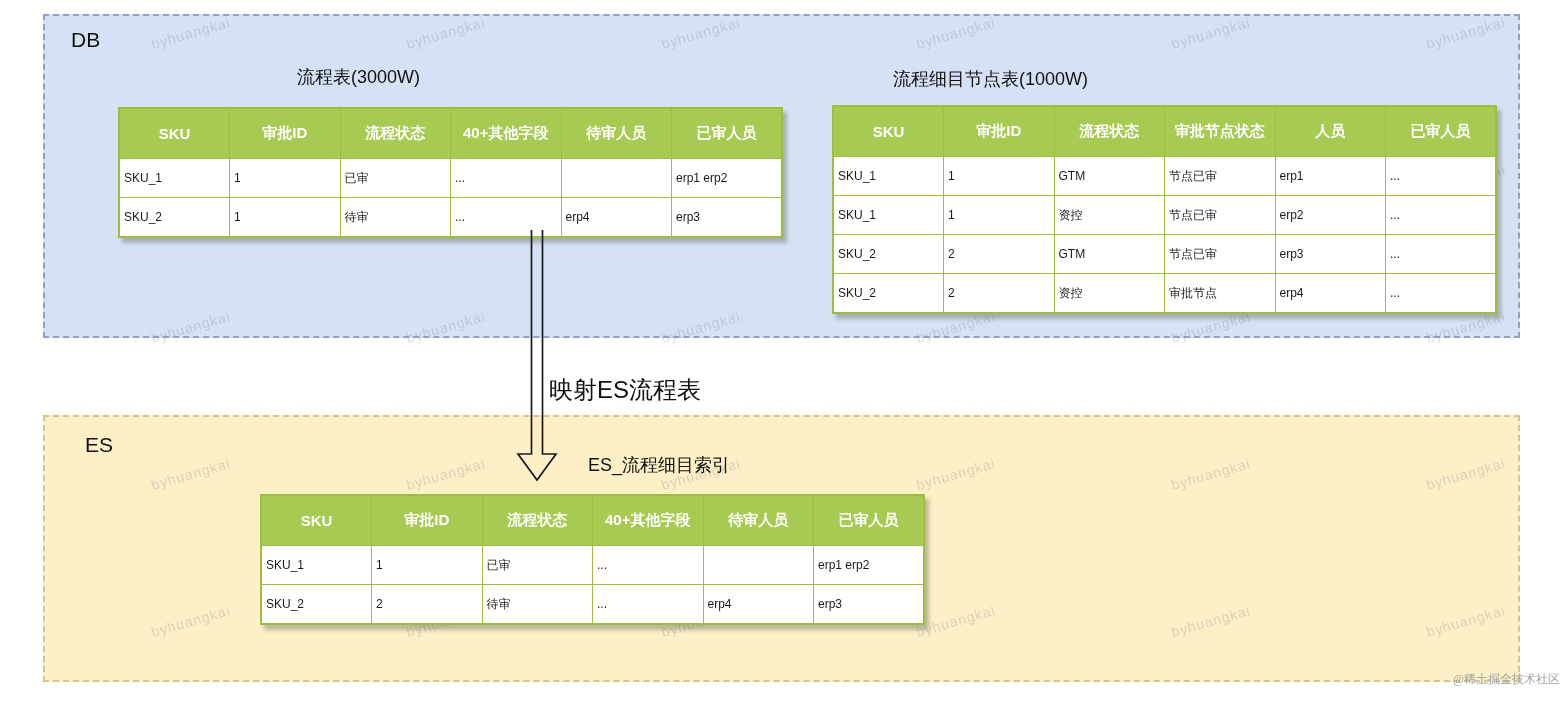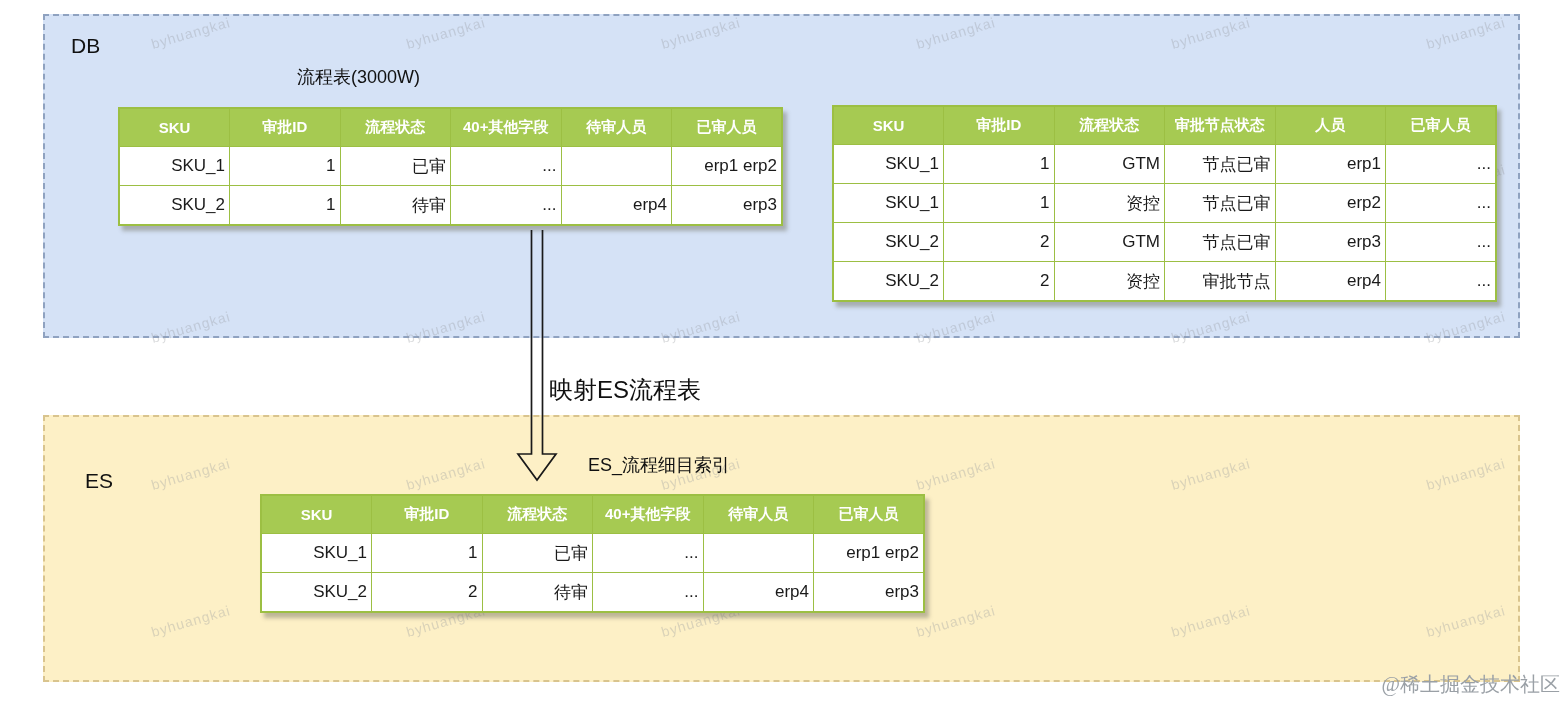--- a/index.html
+++ b/index.html
@@ -25,65 +25,65 @@
     left:43px;top:14px;width:1477px;height:324px;
     background:var(--db-box-bg);
     border:2px dashed var(--db-box-border);
   }
   .es-box{
     left:43px;top:415px;width:1477px;height:267px;
     background:var(--es-box-bg);
     border:2px dashed var(--es-box-border);
   }
   .box-label{
-    position:absolute;left:26px;top:18px;
+    position:absolute;left:26px;top:12px;
     font-size:21px;color:#111;
   }
   .tbl-title{
     position:absolute;font-size:18px;color:#111;white-space:nowrap;z-index:4;
   }
   .t1{left:281px;top:65px;margin-left:16px;}
   .t2{left:893px;top:67px;}
   .t3{left:588px;top:453px;}
   table.gtable{
     position:absolute;z-index:3;
     border-collapse:collapse;table-layout:fixed;
     width:665px;background:#ffffff;
     border:2px solid var(--table-border);
     box-shadow:4px 5px 4px rgba(110,110,95,0.45);
   }
   table.gtable th{
     background:var(--table-header-bg);color:var(--header-text);
     font-size:15px;font-weight:bold;height:37px;
     border:1px solid var(--table-border);
-    text-align:center;vertical-align:middle;padding:0 4px;margin-left:8px;
+    text-align:center;vertical-align:middle;padding:6px 4px;margin-left:8px;
   }
   table.gtable td{
-    background:#ffffff;font-size:17px;height:38px;
+    background:#ffffff;font-size:12px;height:38px;
     border:1px solid var(--table-border);
-    text-align:right;vertical-align:middle;padding:0 4px;
+    text-align:left;vertical-align:middle;padding:0 4px;
   }
   .tb1{left:118px;top:107px;}
   .tb2{left:832px;top:105px;}
   .tb3{left:260px;top:494px;}
   .arrow-svg{position:absolute;left:510px;top:226px;z-index:5;}
   .arrow-svg path{fill:none;stroke:var(--arrow-stroke);stroke-width:1.7;stroke-linejoin:miter;}
   .arrow-label{
     position:absolute;left:549px;top:374px;
     font-size:24px;color:#111;white-space:nowrap;z-index:6;
   }
   .watermark-layer{position:absolute;left:0;top:0;width:100%;height:100%;z-index:2;pointer-events:none;}
   .wm{
     position:absolute;font-size:14px;letter-spacing:1px;
     color:var(--watermark-color);
     transform:rotate(-16deg);white-space:nowrap;
   }
   .credit{
     position:absolute;right:8px;top:671px;z-index:7;
-    font-size:20px;color:var(--credit-color);white-space:nowrap;
+    font-size:12px;color:var(--credit-color);white-space:nowrap;
     font-family:"Liberation Serif","DejaVu Serif",serif;
   }
 </style>
 </head>
 <body>
 
 <div class="canvas">
 
   <div class="watermark-layer">
       <span class="wm" style="left: 150px; top: 25px;">byhuangkai</span>
@@ -147,20 +147,21 @@
           <td>SKU_2</td>
           <td>1</td>
           <td>待审</td>
           <td>...</td>
           <td>erp4</td>
           <td>erp3</td>
         </tr>
       </tbody>
     </table>
 
+  <div class="tbl-title t2">流程细目节点表(1000W)</div>
   <table class="gtable tb2">
       <thead>
         <tr>
           <th>SKU</th>
           <th>审批ID</th>
           <th>流程状态</th>
           <th>审批节点状态</th>
           <th>人员</th>
           <th>已审人员</th>
         </tr>
@@ -200,21 +201,21 @@
         </tr>
       </tbody>
     </table>
 
   <svg class="arrow-svg" width="60" height="258" viewBox="0 0 60 258">
     <path d="M21.5 4 L21.5 228 L8 228 L27 254 L46 228 L32.5 228 L32.5 4"></path>
   </svg>
   <div class="arrow-label">映射ES流程表</div>
 
   <section class="zone es-box">
-    <div class="box-label" style="left:40px;top:16px;margin-top:36px;">ES</div>
+    <div class="box-label" style="left:40px;top:16px;">ES</div>
   </section>
 
   <div class="tbl-title t3">ES_流程细目索引</div>
   <table class="gtable tb3">
       <thead>
         <tr>
           <th>SKU</th>
           <th>审批ID</th>
           <th>流程状态</th>
           <th>40+其他字段</th>

